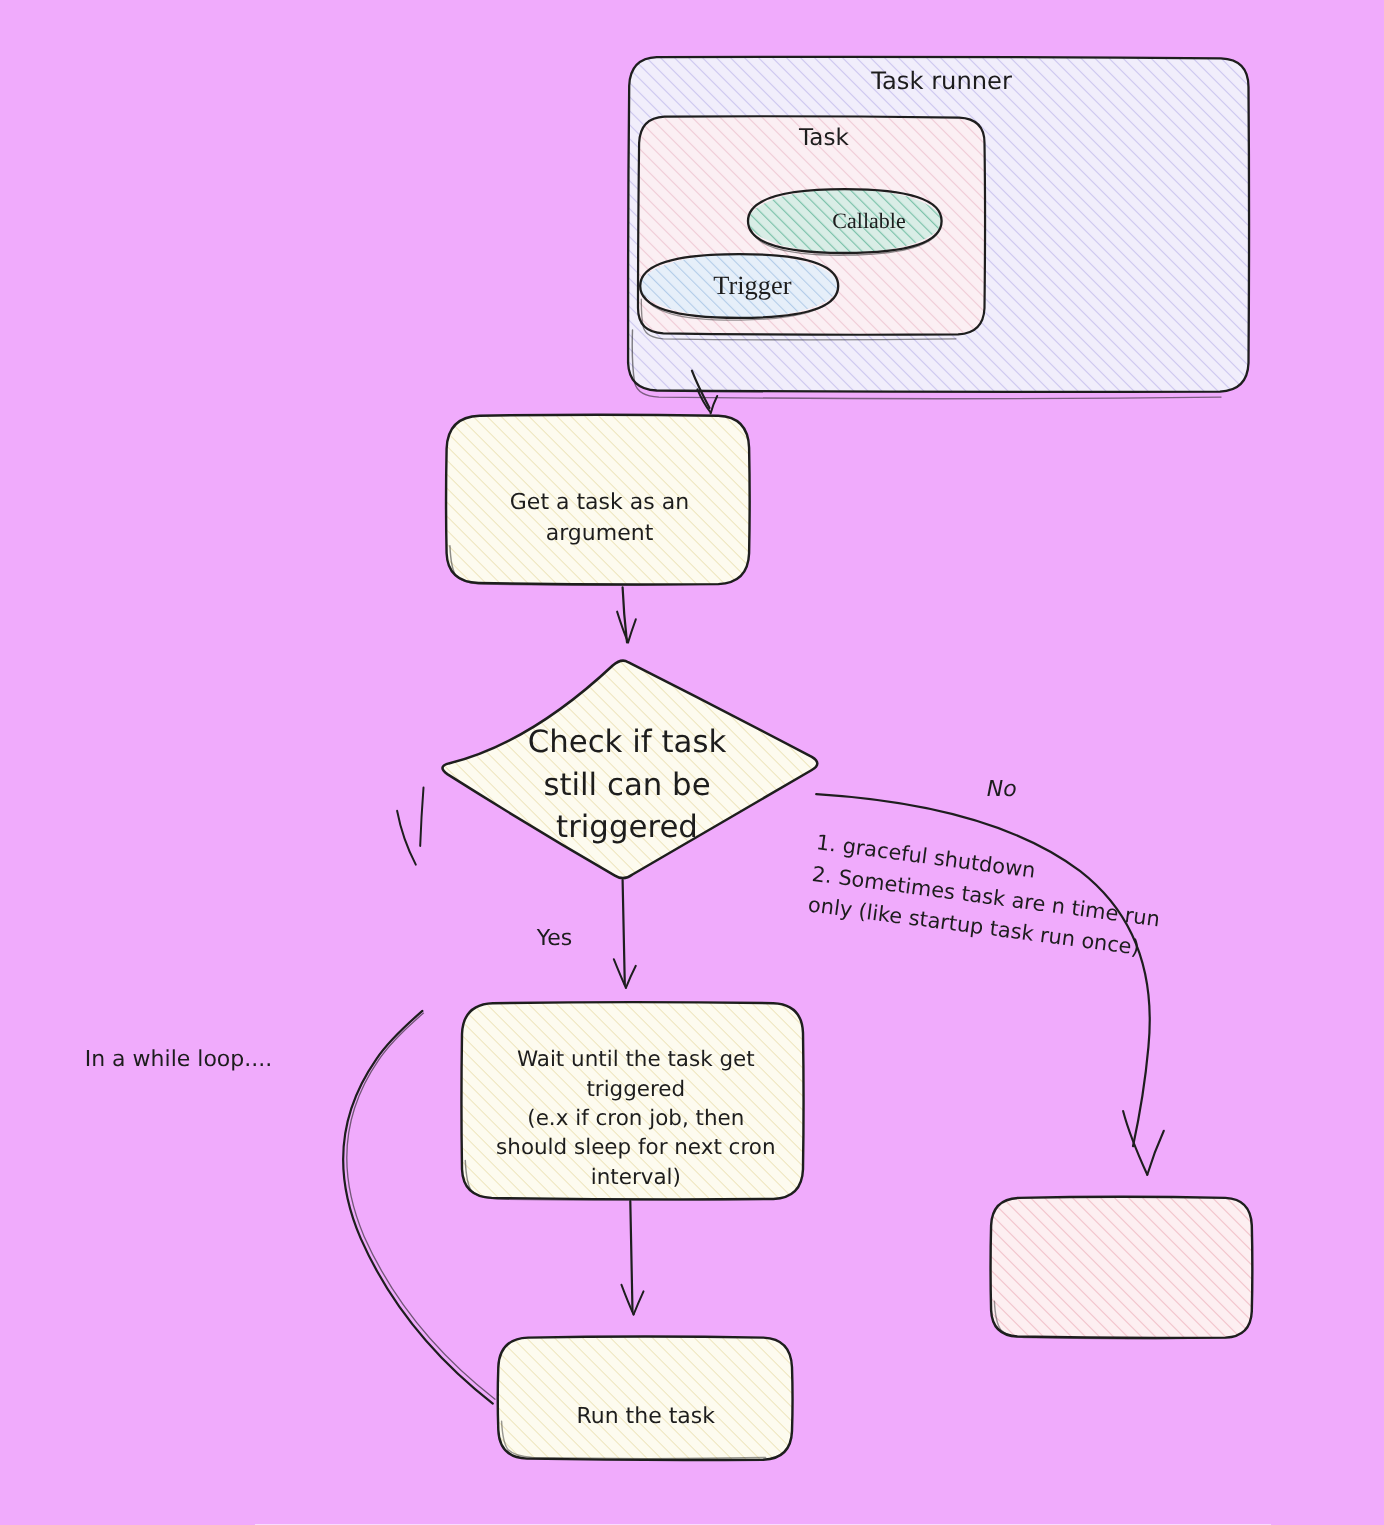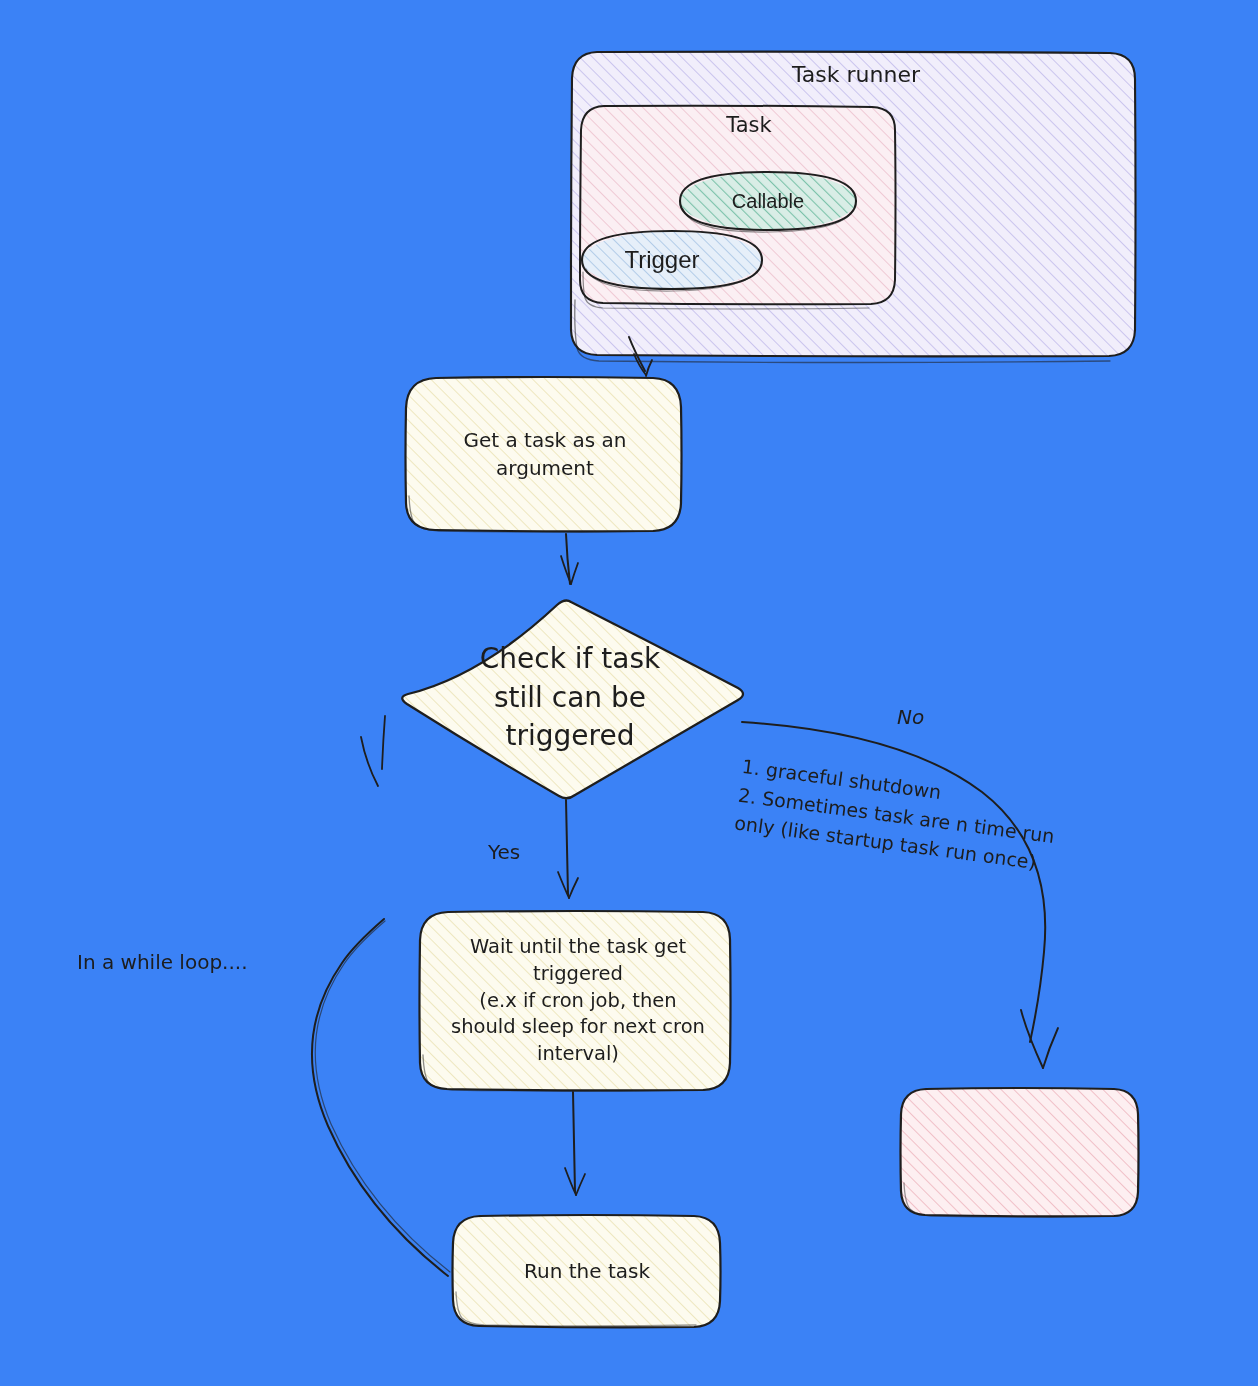--- a/index.html
+++ b/index.html
@@ -8,21 +8,21 @@
     padding: 0;
     background: #ffffff;
   }
   body {
     font-family: "DejaVu Sans", sans-serif;
   }
   #canvas {
     position: relative;
     width: 1258px;
     height: 1386px;
-    background: #3b82f6;
+    background: #f0abfc;
     overflow: hidden;
   }
   svg.layer {
     position: absolute;
     left: 0;
     top: 0;
     width: 1258px;
     height: 1386px;
     pointer-events: none;
   }
@@ -30,20 +30,21 @@
     position: absolute;
     display: flex;
     align-items: center;
     justify-content: center;
     text-align: center;
     color: #1d1d1d;
     font-family: "DejaVu Sans", sans-serif;
     line-height: 1.38;
     white-space: pre-line;
     pointer-events: auto;
+    margin-top: 16px;
   }
   .edge-label {
     position: absolute;
     color: #1d1d1d;
     font-family: "DejaVu Sans", sans-serif;
     white-space: pre-line;
     pointer-events: auto;
   }
   .grp-label {
     position: absolute;
@@ -51,22 +52,23 @@
     font-family: "DejaVu Sans", sans-serif;
     text-align: center;
     pointer-events: auto;
   }
   .ell-label {
     position: absolute;
     display: flex;
     align-items: center;
     justify-content: center;
     color: #1d1d1d;
-    font-family: Liberation Sans, sans-serif;
-    pointer-events: auto;
+    font-family: Liberation Serif, serif;
+    pointer-events: auto;
+    margin-left: 22px;
   }
   .rot-note {
     position: absolute;
     color: #1d1d1d;
     font-family: "DejaVu Sans", sans-serif;
     line-height: 1.5;
     white-space: pre-line;
     transform: rotate(7.5deg);
     transform-origin: left top;
     pointer-events: auto;

